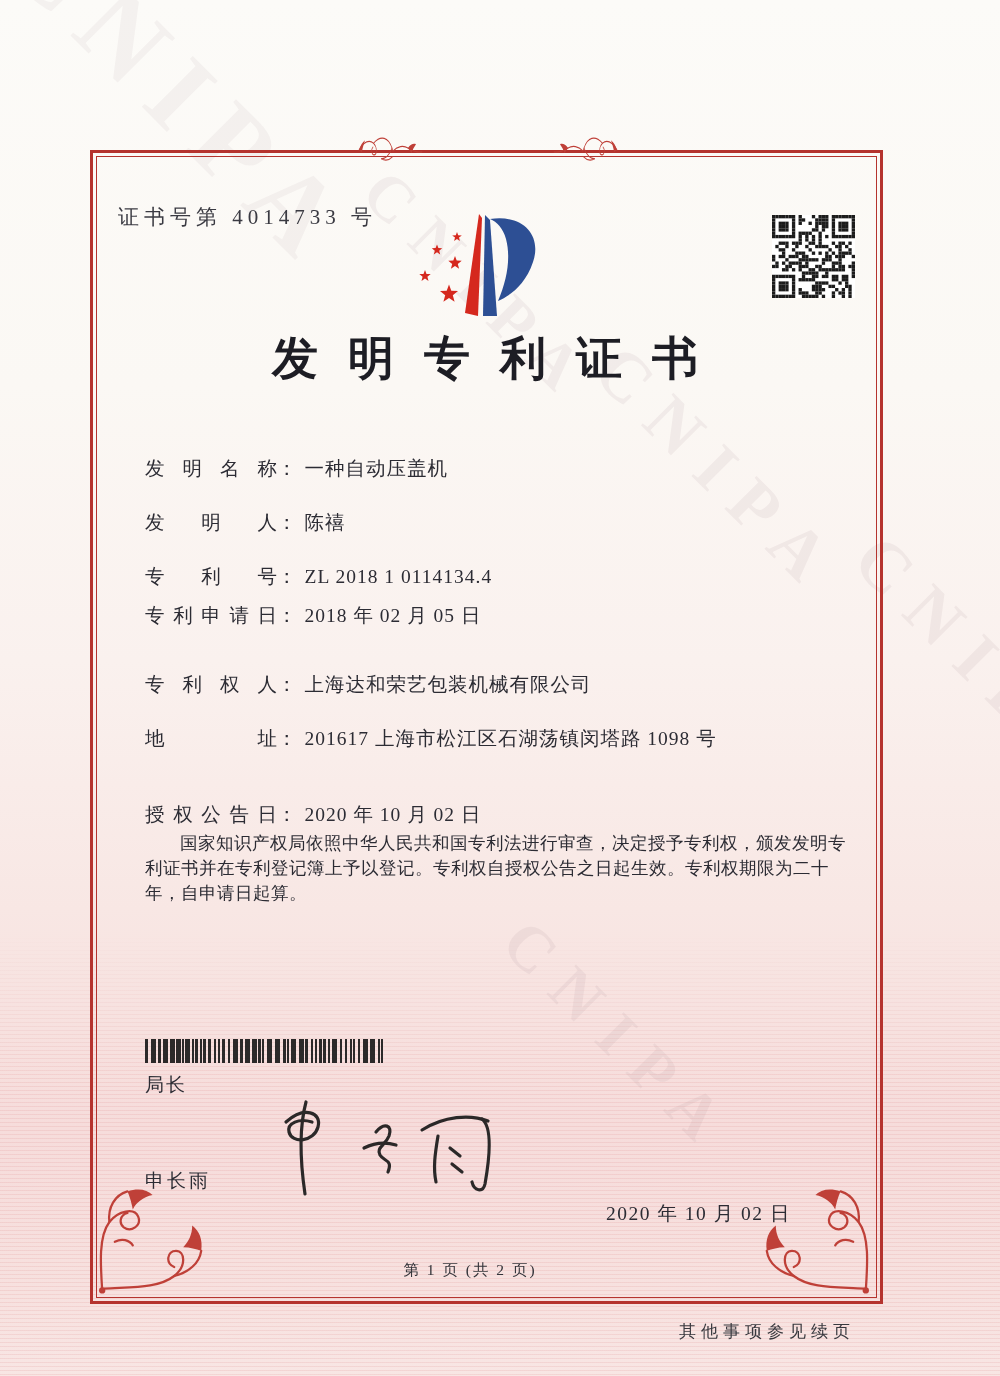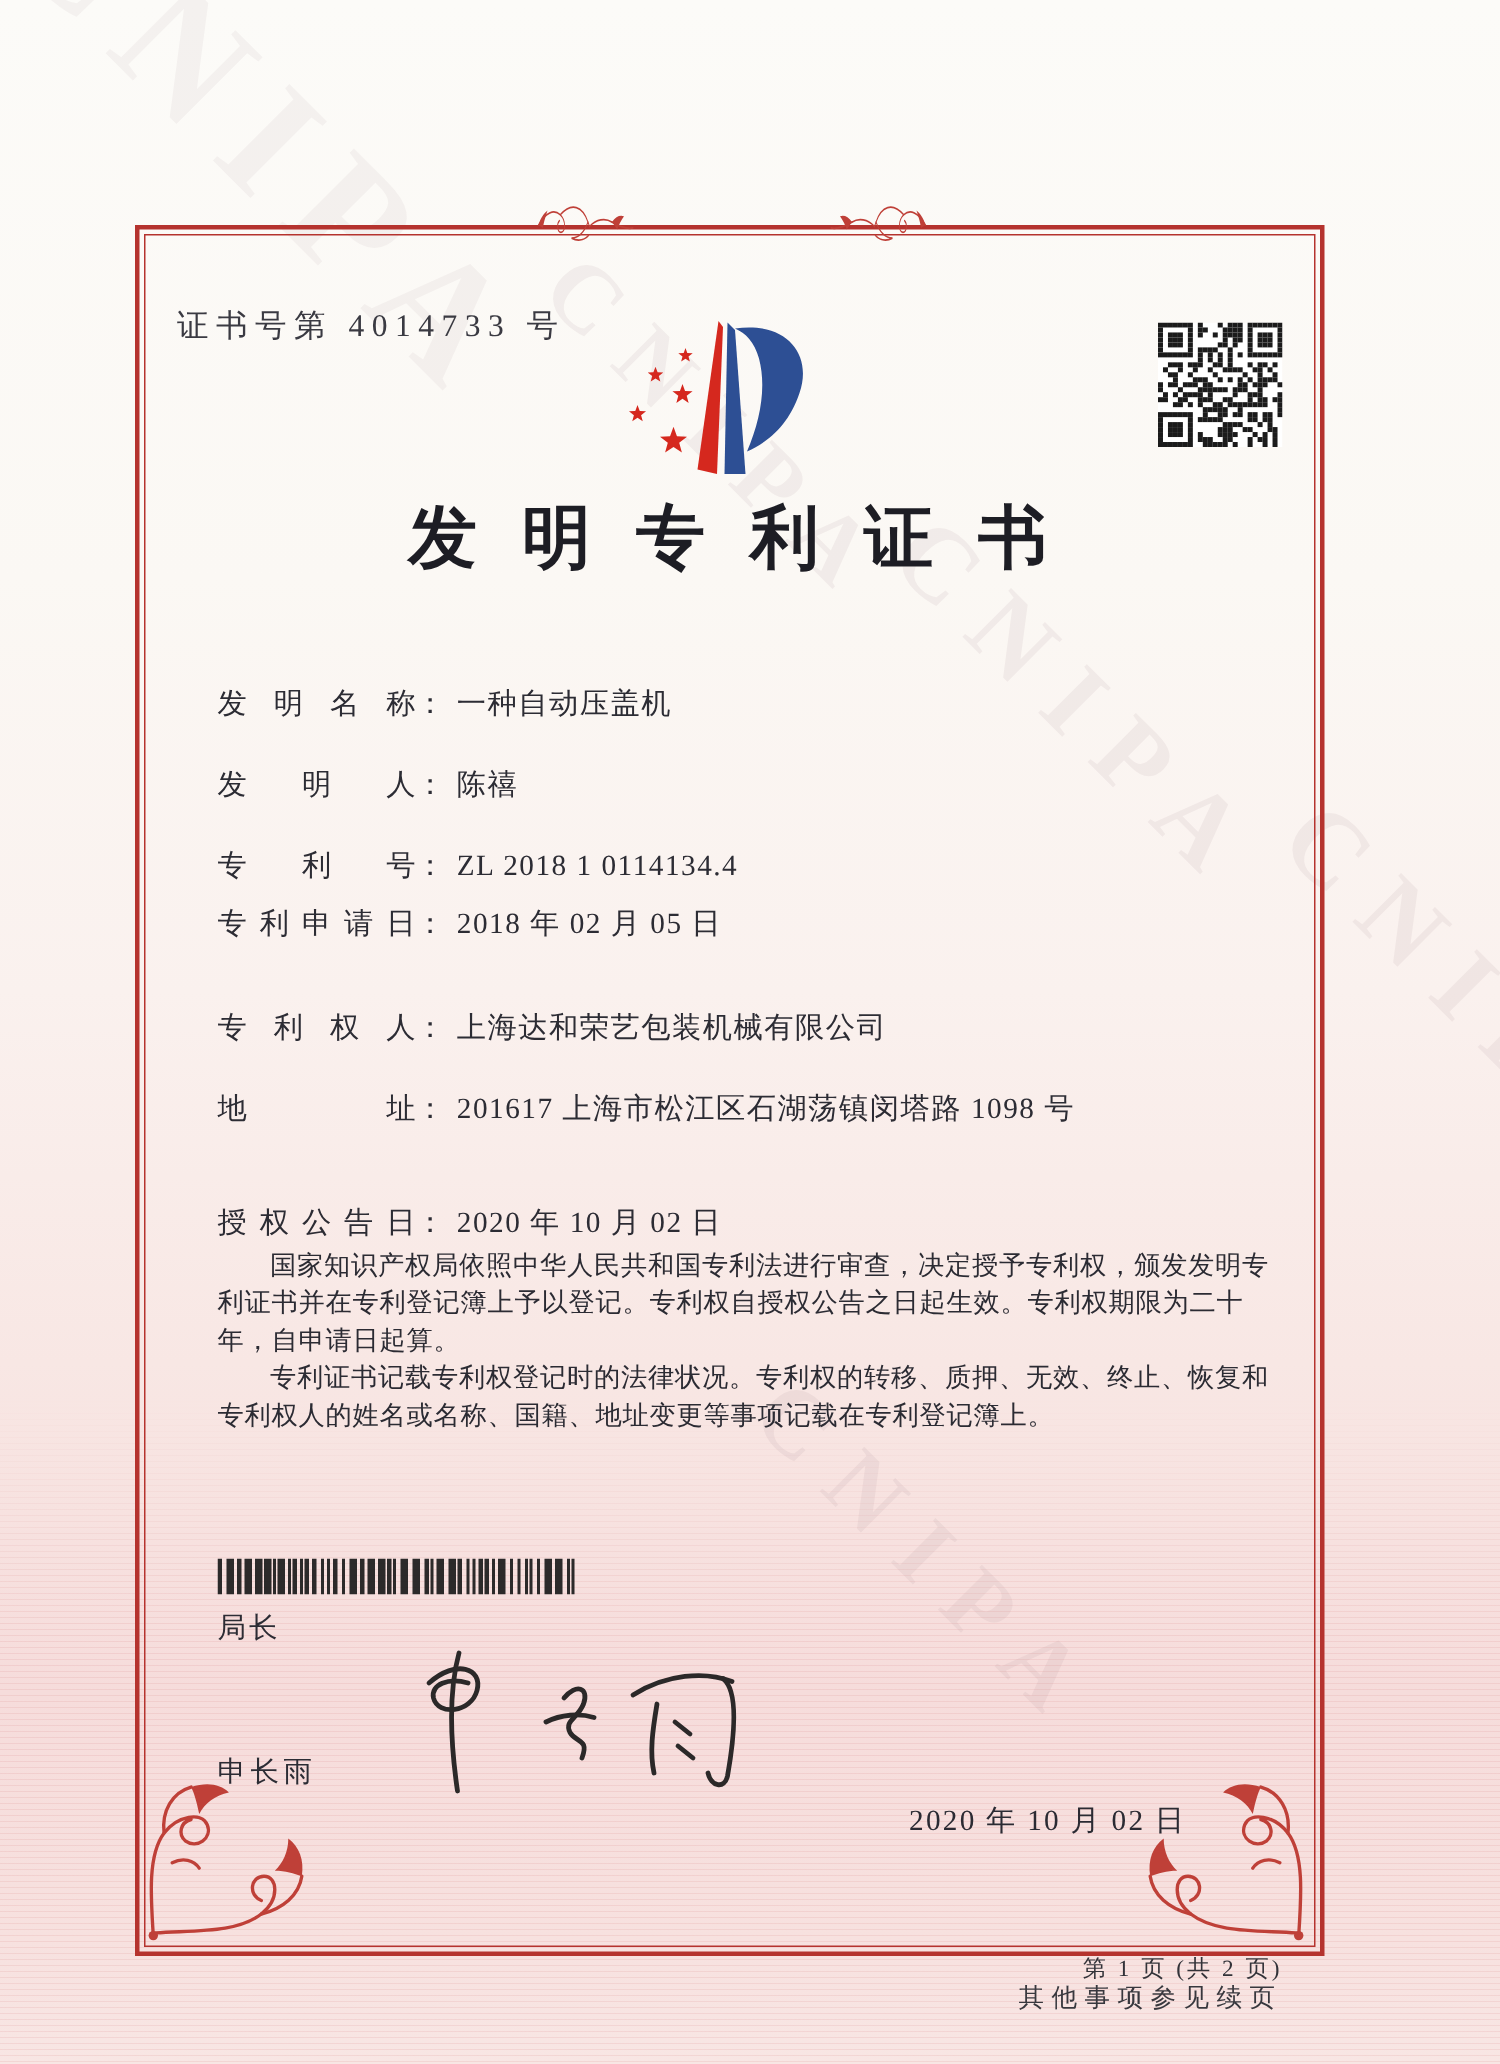--- a/index.html
+++ b/index.html
@@ -29,22 +29,22 @@
           -moz-text-align-last:justify;vertical-align:top;}
   .fcolon{display:inline-block;}
   .fvalue{margin-left:8px;letter-spacing:1px;}
   .g2{position:absolute;left:343px;top:0;}
   .body-text{position:absolute;left:145px;top:831px;width:718px;font-size:17.5px;
              line-height:25px;color:#2b2b33;letter-spacing:0.5px;}
   .body-text p{margin:0;text-indent:2em;}
   .sig-title{position:absolute;left:145px;top:1072px;font-size:19px;letter-spacing:2px;color:#2c2c34;text-align:right;}
   .sig-name{position:absolute;left:145px;top:1168px;font-size:19px;letter-spacing:3px;color:#2c2c34;}
   .date-line{position:absolute;left:606px;top:1200px;font-size:19.5px;letter-spacing:1.5px;color:#2b2b33;}
-  .page-no{position:absolute;left:85px;top:1260px;width:770px;text-align:right;
-           font-size:15.5px;letter-spacing:2px;color:#333339;margin-top:42px;}
+  .page-no{position:absolute;left:85px;top:1260px;width:770px;text-align:center;
+           font-size:15.5px;letter-spacing:2px;color:#333339;}
   .footer-note{position:absolute;left:85px;top:1320px;width:770px;text-align:right;
            font-size:17px;letter-spacing:5px;color:#38383e;}
   svg{display:block;}
 </style>
 </head>
 <body>
 
 <div class="page">
 
   <div class="wm" style="left:-40px;top:30px;font-size:110px;color:rgba(170,140,150,0.09);">CNIPA</div>
@@ -461,21 +461,20 @@
   </div>
   <div class="field-row" style="top:725px">
     <span class="flabel">地址</span><span class="fcolon">：</span><span class="fvalue">201617 上海市松江区石湖荡镇闵塔路 1098 号</span>
   </div>
   <div class="field-row" style="top:801px">
     <span class="flabel">授权公告日</span><span class="fcolon">：</span><span class="fvalue">2020 年 10 月 02 日</span>
   </div>
 
   <div class="body-text">
     <p>国家知识产权局依照中华人民共和国专利法进行审查，决定授予专利权，颁发发明专利证书并在专利登记簿上予以登记。专利权自授权公告之日起生效。专利权期限为二十年，自申请日起算。</p>
-    <p>专利证书记载专利权登记时的法律状况。专利权的转移、质押、无效、终止、恢复和专利权人的姓名或名称、国籍、地址变更等事项记载在专利登记簿上。</p>
   </div>
 
   <svg class="orn" style="left:145px;top:1039px;" width="246" height="24" viewBox="0 0 246 24">
     <g id="barcode-bars" fill="#1b1b1b" opacity="0.92">
         <rect x="0" y="0" width="3" height="24"></rect>
         <rect x="6" y="0" width="5" height="24"></rect>
         <rect x="13" y="0" width="3" height="24"></rect>
         <rect x="18" y="0" width="5" height="24"></rect>
         <rect x="25" y="0" width="5" height="24"></rect>
         <rect x="31" y="0" width="5" height="24"></rect>

